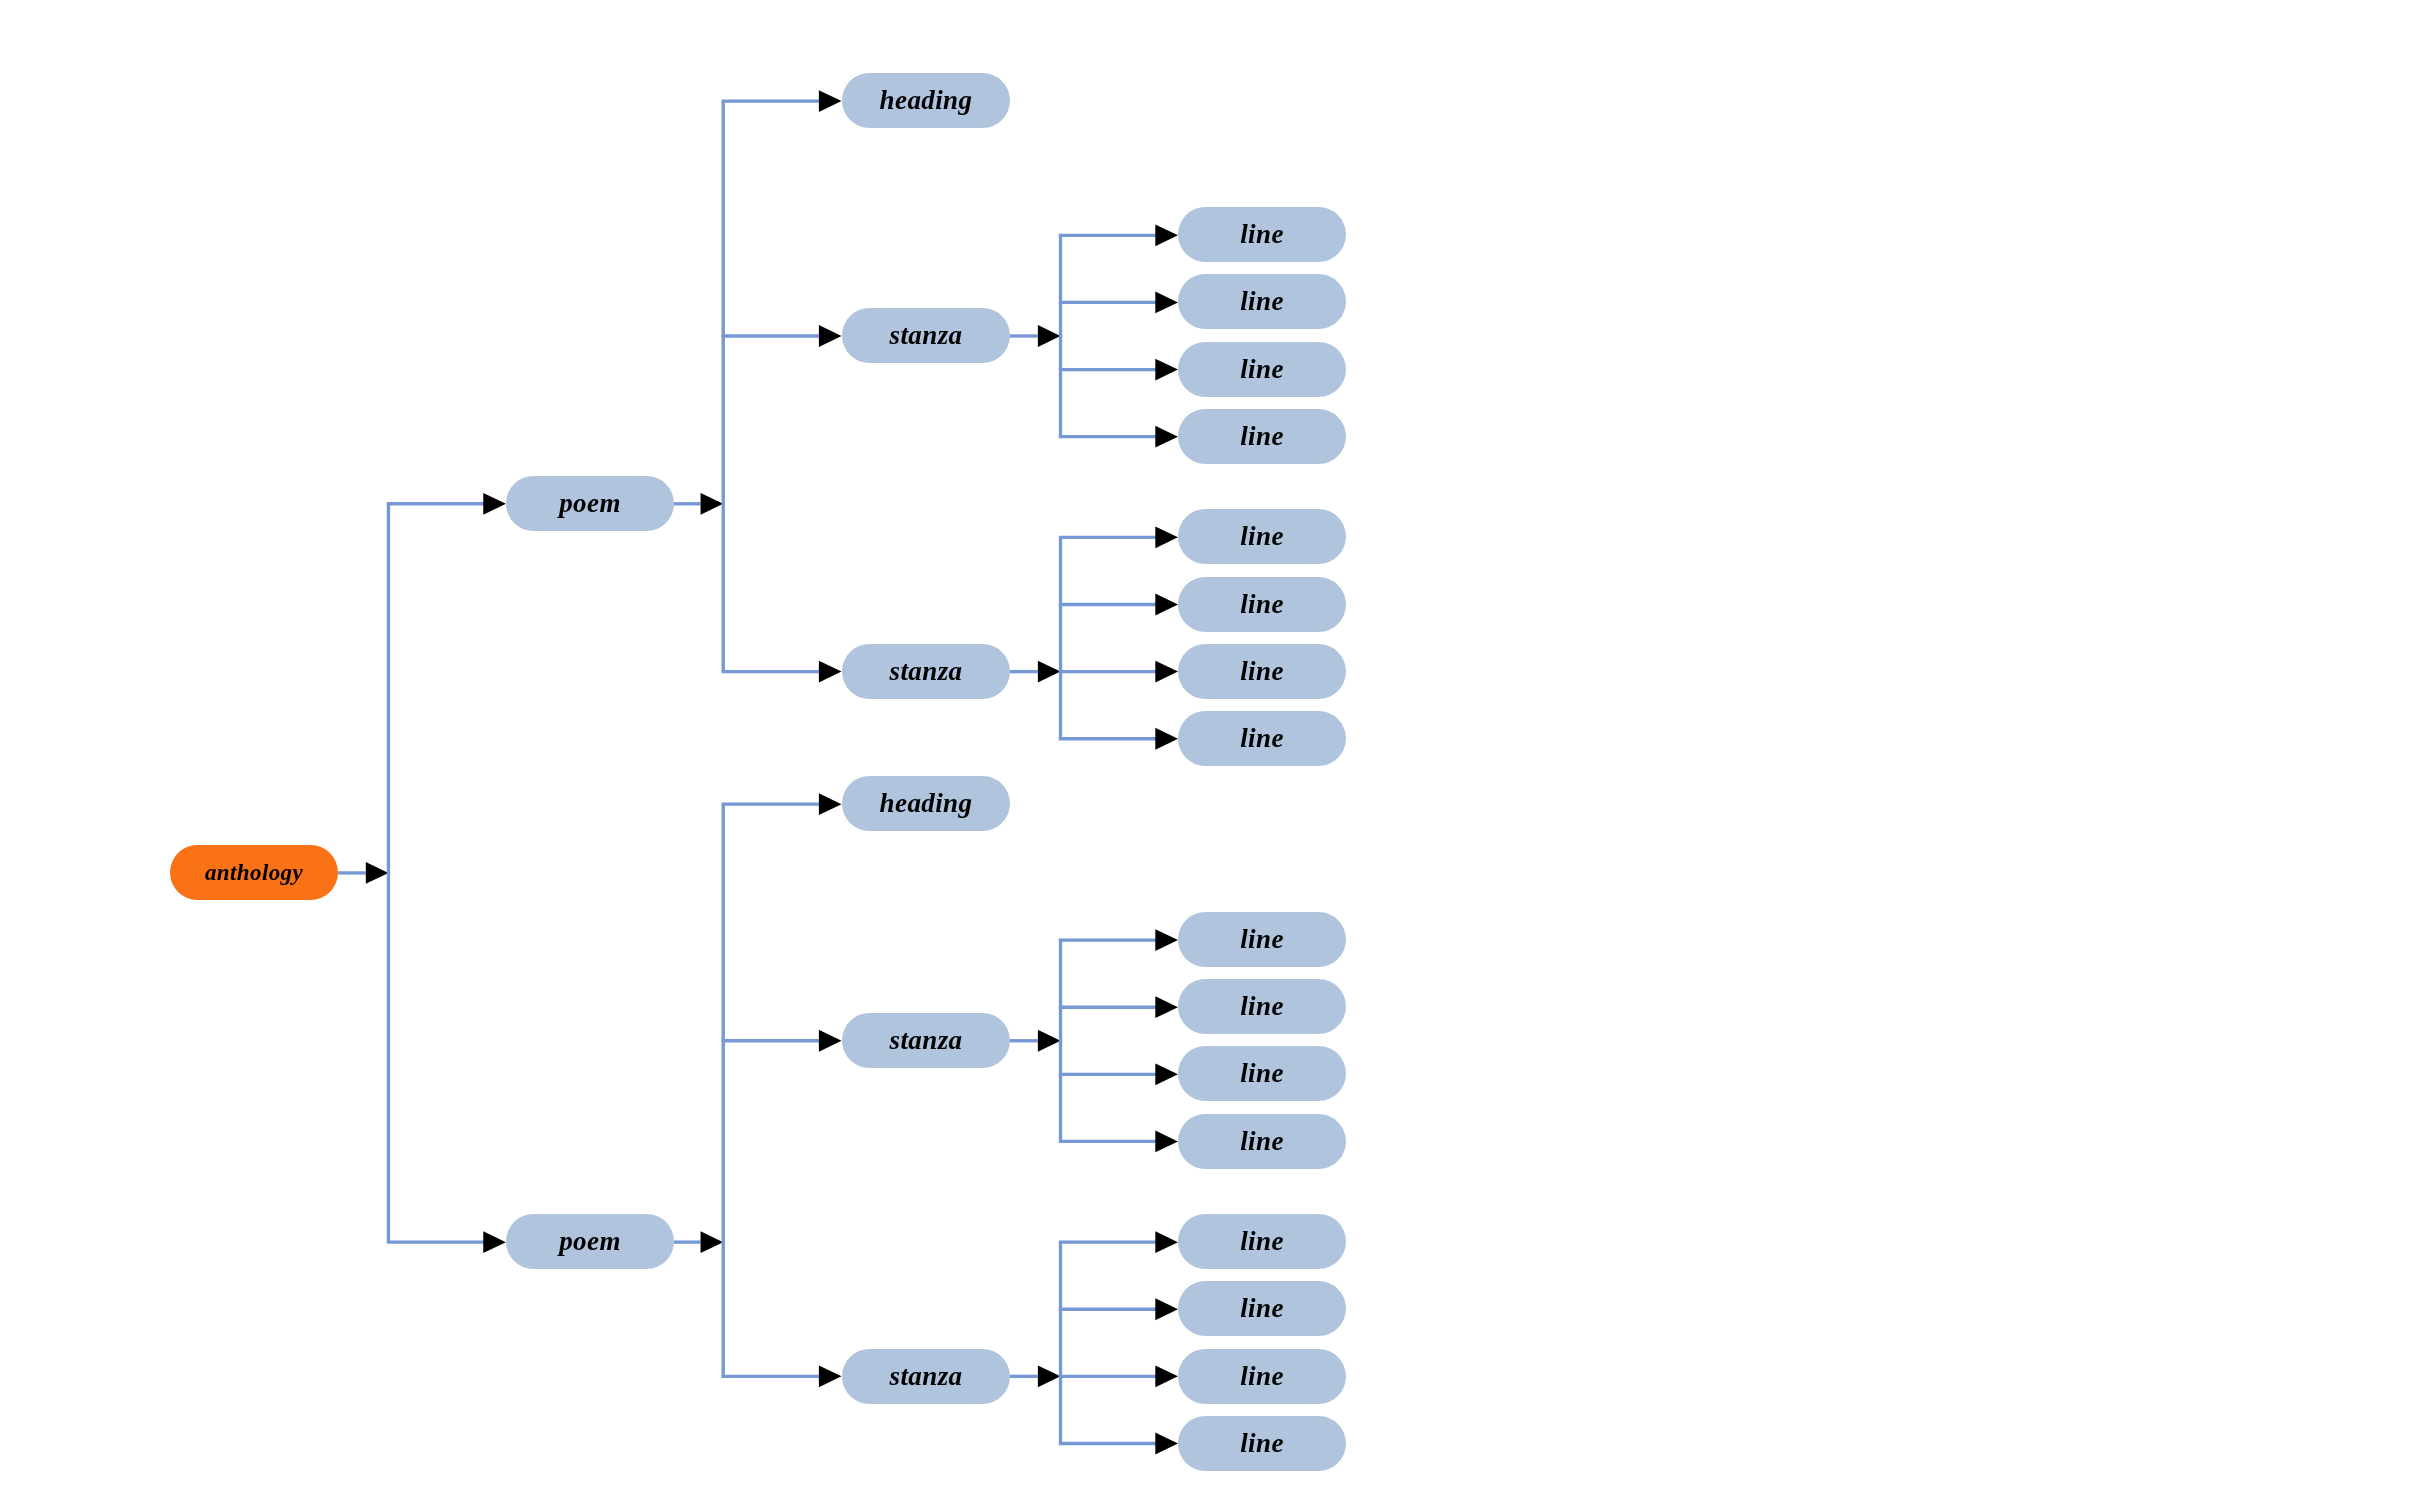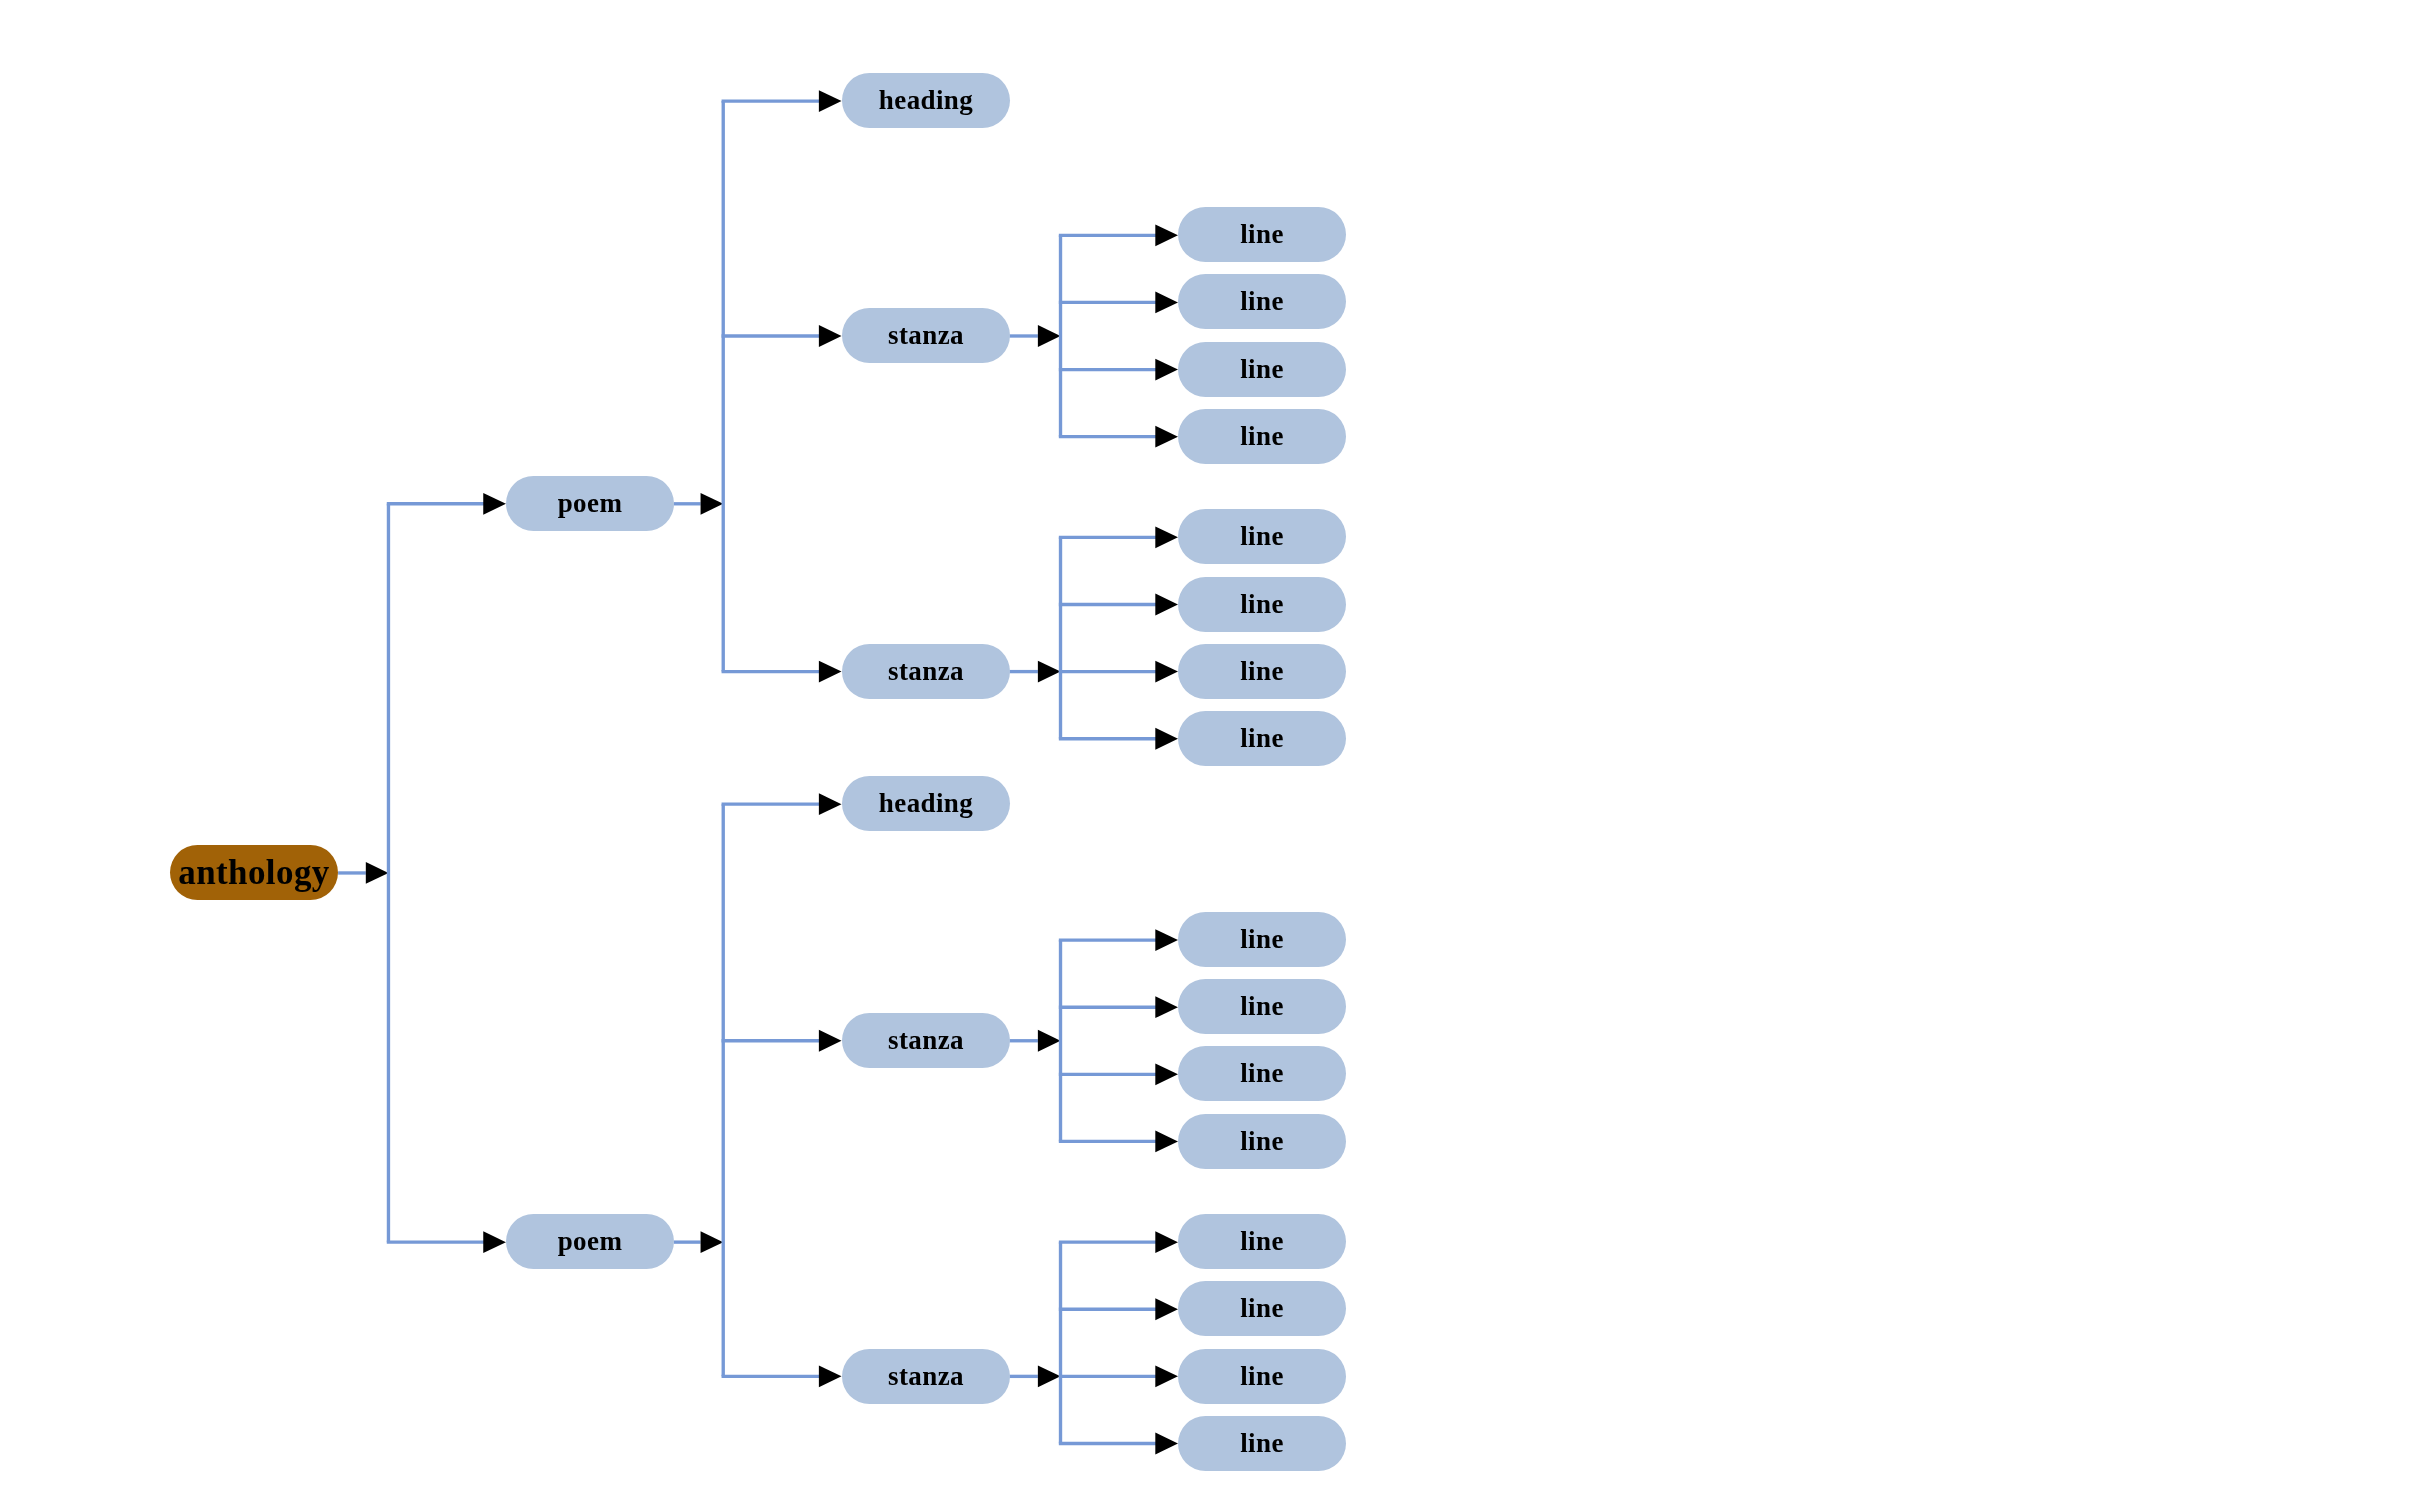--- a/index.html
+++ b/index.html
@@ -16,20 +16,21 @@
     position: absolute;
     box-sizing: border-box;
     display: flex;
     align-items: center;
     justify-content: center;
     font-family: "Liberation Serif", "DejaVu Serif", serif;
     font-weight: bold;
     letter-spacing: 0.4px;
     white-space: nowrap;
     user-select: none;
+    font-style: italic;
   }
 </style>
 </head>
 <body>
 
 <div id="canvas" style="width: 2413px; height: 1511px; background: rgb(255, 255, 255);">
   <svg id="edge-layer" xmlns="http://www.w3.org/2000/svg" width="2413" height="1511" viewBox="0 0 2876 1800">
       <line x1="403" y1="1040" x2="436" y2="1040" stroke="#7699d6" stroke-width="4"></line>
       <polygon points="463,1040 436,1027 436,1053" fill="#000000"></polygon>
       <line x1="463" y1="600" x2="463" y2="1480" stroke="#7699d6" stroke-width="4"></line>
@@ -93,21 +94,21 @@
       <line x1="1264" y1="1480" x2="1264" y2="1720" stroke="#7699d6" stroke-width="4"></line>
       <line x1="1262" y1="1480" x2="1379" y2="1480" stroke="#7699d6" stroke-width="4"></line>
       <polygon points="1404,1480 1377,1467 1377,1493" fill="#000000"></polygon>
       <line x1="1262" y1="1560" x2="1379" y2="1560" stroke="#7699d6" stroke-width="4"></line>
       <polygon points="1404,1560 1377,1547 1377,1573" fill="#000000"></polygon>
       <line x1="1262" y1="1640" x2="1379" y2="1640" stroke="#7699d6" stroke-width="4"></line>
       <polygon points="1404,1640 1377,1627 1377,1653" fill="#000000"></polygon>
       <line x1="1262" y1="1720" x2="1379" y2="1720" stroke="#7699d6" stroke-width="4"></line>
       <polygon points="1404,1720 1377,1707 1377,1733" fill="#000000"></polygon>
     </svg>
-<div class="node" style="left: 170px; top: 845px; width: 168px; height: 55px; border-radius: 28px; background: #a16207; color: rgb(0, 0, 0); font-size: 35px;">anthology</div>
+<div class="node" style="left: 170px; top: 845px; width: 168px; height: 55px; border-radius: 28px; background: #f97316; color: rgb(0, 0, 0); font-size: 23px;">anthology</div>
     <div class="node" style="left: 506px; top: 476px; width: 168px; height: 55px; border-radius: 28px; background: rgb(176, 196, 222); color: rgb(0, 0, 0); font-size: 27px;">poem</div>
     <div class="node" style="left: 842px; top: 73px; width: 168px; height: 55px; border-radius: 28px; background: rgb(176, 196, 222); color: rgb(0, 0, 0); font-size: 27px;">heading</div>
     <div class="node" style="left: 842px; top: 308px; width: 168px; height: 55px; border-radius: 28px; background: rgb(176, 196, 222); color: rgb(0, 0, 0); font-size: 27px;">stanza</div>
     <div class="node" style="left: 1178px; top: 207px; width: 168px; height: 55px; border-radius: 28px; background: rgb(176, 196, 222); color: rgb(0, 0, 0); font-size: 27px;">line</div>
     <div class="node" style="left: 1178px; top: 274px; width: 168px; height: 55px; border-radius: 28px; background: rgb(176, 196, 222); color: rgb(0, 0, 0); font-size: 27px;">line</div>
     <div class="node" style="left: 1178px; top: 342px; width: 168px; height: 55px; border-radius: 28px; background: rgb(176, 196, 222); color: rgb(0, 0, 0); font-size: 27px;">line</div>
     <div class="node" style="left: 1178px; top: 409px; width: 168px; height: 55px; border-radius: 28px; background: rgb(176, 196, 222); color: rgb(0, 0, 0); font-size: 27px;">line</div>
     <div class="node" style="left: 842px; top: 644px; width: 168px; height: 55px; border-radius: 28px; background: rgb(176, 196, 222); color: rgb(0, 0, 0); font-size: 27px;">stanza</div>
     <div class="node" style="left: 1178px; top: 509px; width: 168px; height: 55px; border-radius: 28px; background: rgb(176, 196, 222); color: rgb(0, 0, 0); font-size: 27px;">line</div>
     <div class="node" style="left: 1178px; top: 577px; width: 168px; height: 55px; border-radius: 28px; background: rgb(176, 196, 222); color: rgb(0, 0, 0); font-size: 27px;">line</div>

